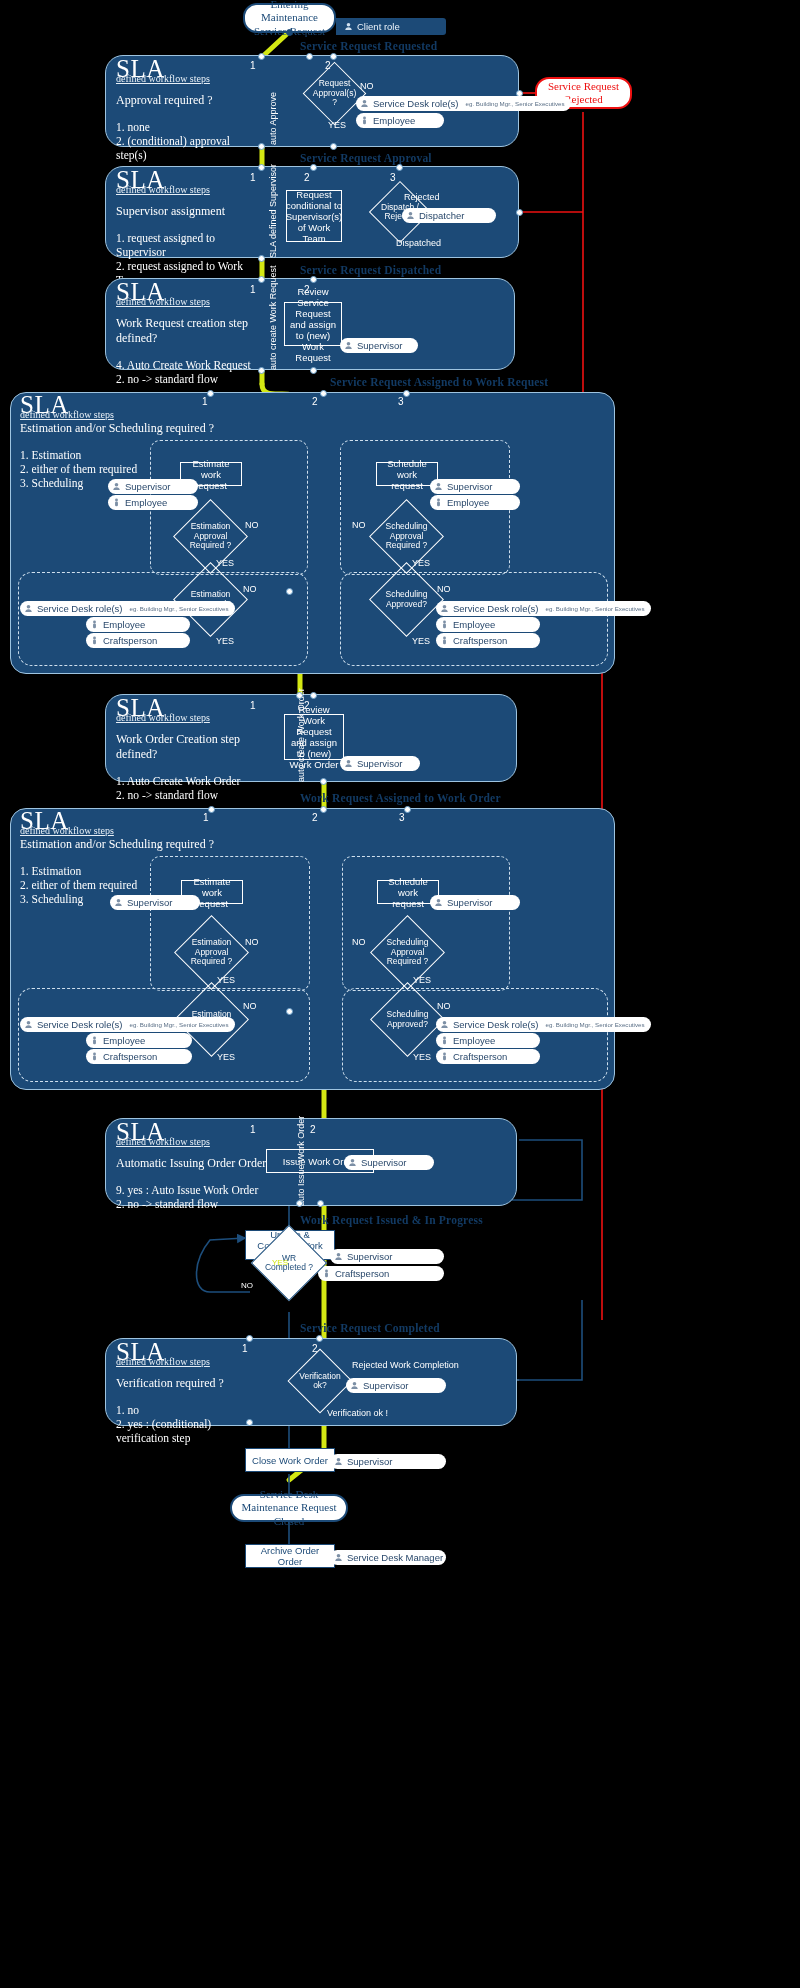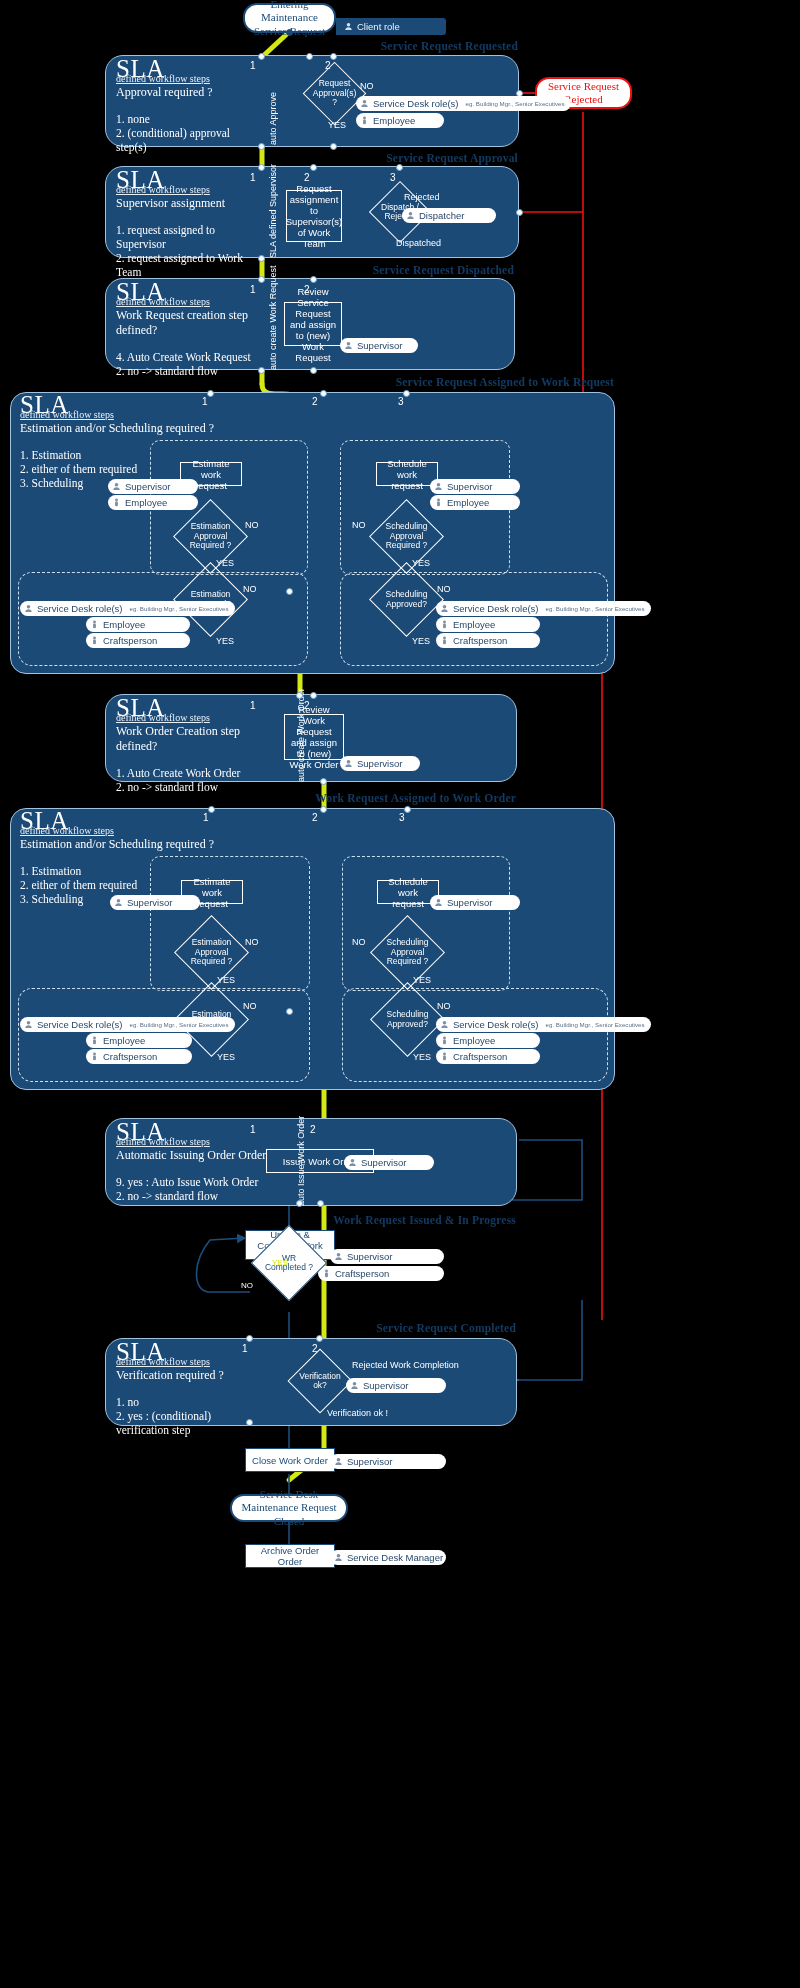--- a/index.html
+++ b/index.html
@@ -32,32 +32,32 @@
     letter-spacing: .5px;
     line-height: 22px;
     color: #ffffff;
   }
   .sla-sub {
     font-size: 10px;
     margin-top: -7px;
     color: #e8f0f7;
     text-decoration: underline;
   }
-  .sla-q { font-size: 12px; margin-top: 1px; color:#ffffff; line-height: 15px;}
+  .sla-q { font-size: 12px; margin-top: 9px; color:#ffffff; line-height: 15px;}
   .sla-list { font-size: 11.5px; margin-top: 12px; line-height: 14px; color:#ffffff; }
 
   
   .phase-title {
     position: absolute;
     color: #123a63;
     font-family: "Liberation Serif", serif;
     font-weight: bold;
     font-size: 11.5px;
     letter-spacing: .2px;
-    text-align: right;
+    text-align: left;
     white-space: nowrap;
   }
 
   
   .terminator {
     position: absolute;
     background: #ffffff;
     border: 2.5px solid #1c4a77;
     border-radius: 14px;
     color: #1c4a77;
@@ -392,21 +392,21 @@
   <div class="stepnum" style="left:390px; top:172px;">3</div>
   <div class="vcap" style="left:268px; top:258px;">SLA defined Supervisor</div>
 
   <div class="dot" style="left:258px; top:164px;"></div>
   <div class="dot" style="left:310px; top:164px;"></div>
   <div class="dot" style="left:396px; top:164px;"></div>
   <div class="dot" style="left:258px; top:255px;"></div>
   <div class="dot" style="left:516px; top:209px;"></div>
 
   <div class="proc" style="left:286px; top:190px; width:56px; height:52px;">
-    <span>Request assignment to Supervisor(s) of Work Team</span>
+    <span>Request conditional to Supervisor(s) of Work Team</span>
   </div>
 
   <div class="dia" style="left:378px; top:190px; width:44px; height:44px;">
     <div class="shape"></div>
     <div class="txt">Dispatch / Reject ?</div>
   </div>
   <div class="elbl" style="left:404px; top:192px;">Rejected</div>
   <div class="elbl" style="left:396px; top:238px;">Dispatched</div>
 
   <div class="role" style="left:402px; top:208px; width:94px;">

